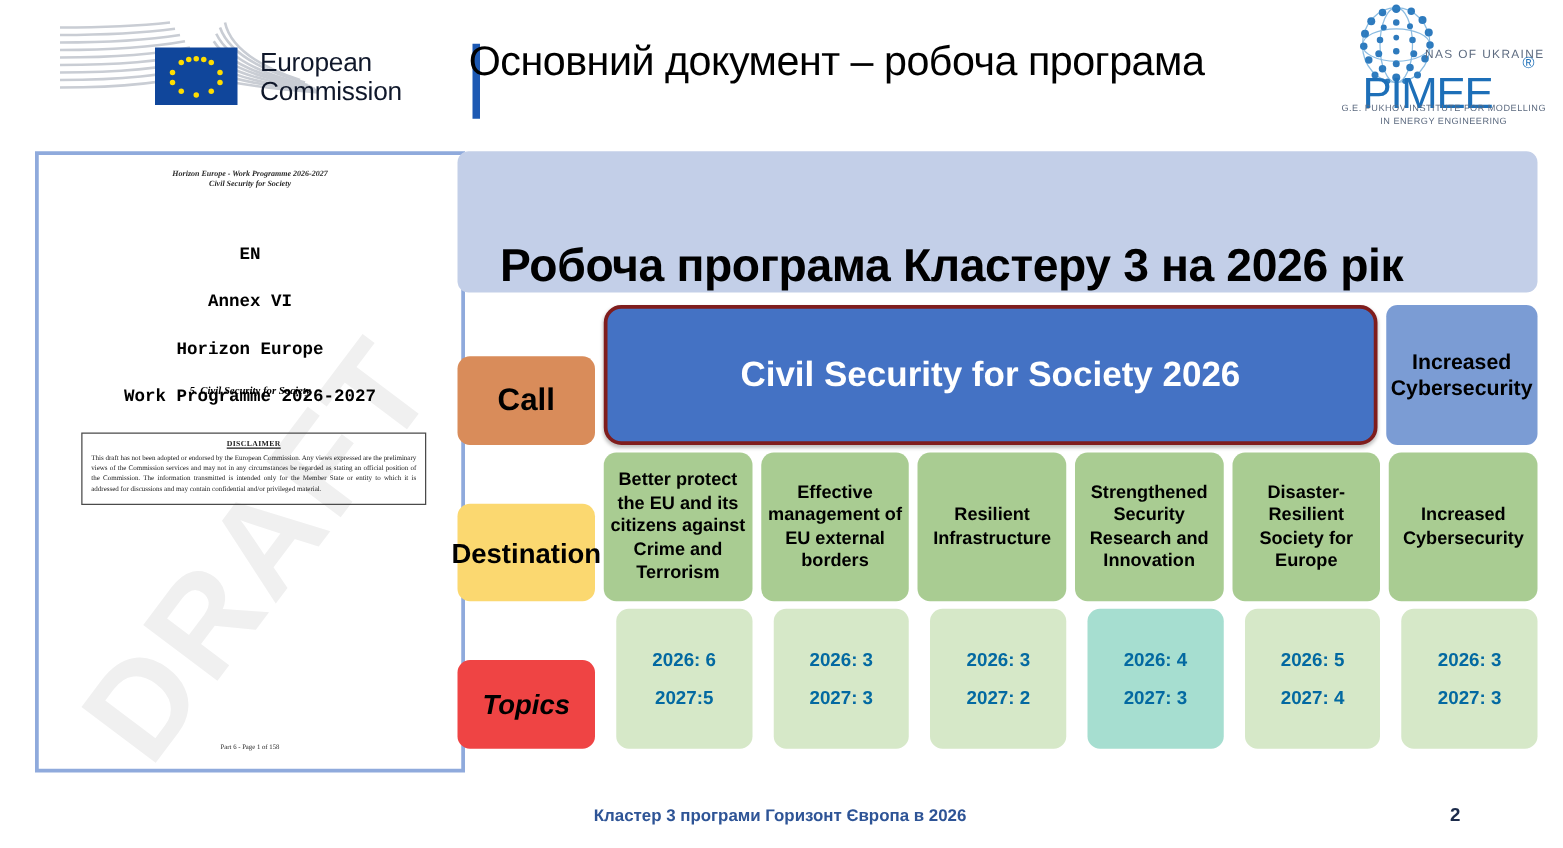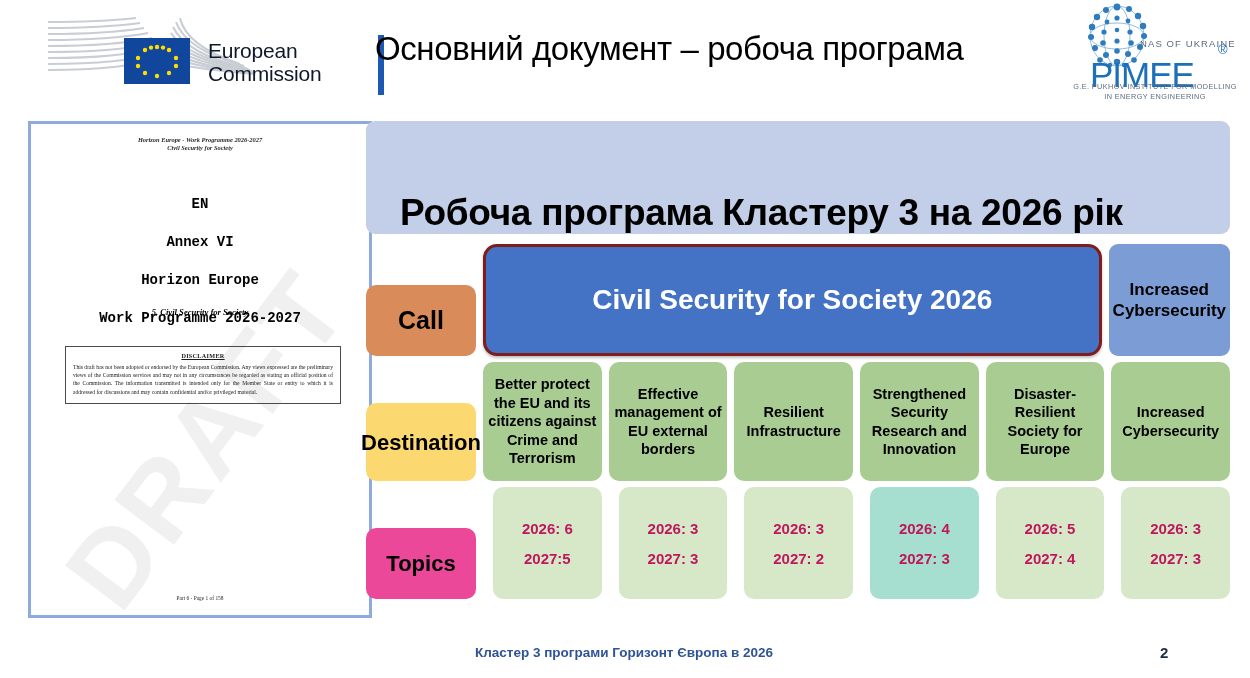--- a/index.html
+++ b/index.html
@@ -101,21 +101,21 @@
   .row-dest   { top: 241px; height: 119px; }
   .row-topics { top: 366px; height: 112px; }
 
   .label-cell {
     width: 110px; flex: 0 0 110px; border-radius: 10px;
     display: flex; align-items: center; justify-content: center; text-align: center;
     font-weight: bold; color: #000; margin-top: 41px;
   }
   .label-call   { background: #d98c5a; font-size: 25px; }
   .label-dest   { background: #fbd870; font-size: 22px; line-height: 27px; }
-  .label-topics { background: #ec4899; font-size: 22px; }
+  .label-topics { background: #ef4444; font-size: 22px; font-style: italic; }
 
   .call-main {
     flex: 1 1 auto; margin-left: 7px; margin-right: 7px;
     background: #4472c4; border: 3px solid #7f1d1d; border-radius: 14px;
     display: flex; align-items: center; justify-content: center;
     color: #ffffff; font-size: 28px; font-weight: bold;
     box-shadow: 0 2px 3px rgba(0,0,0,.25);
   }
   .call-extra {
     flex: 0 0 120px; background: #7b9cd4; border-radius: 9px;
@@ -126,21 +126,21 @@
 
   .dest-cell {
     flex: 1 1 0; margin-left: 7px; background: #a9cc92; border-radius: 10px;
     display: flex; align-items: center; justify-content: center; text-align: center;
     font-size: 14.5px; font-weight: bold; color: #000; line-height: 18.5px;
     padding: 0 5px;
   }
   .topic-cell {
     flex: 1 1 0; margin-left: 17px; background: #d6e8c8; border-radius: 10px;
     display: flex; flex-direction: column; align-items: center; justify-content: center;
-    text-align: center; font-size: 15px; font-weight: bold; color: #be185d;
+    text-align: center; font-size: 15px; font-weight: bold; color: #0369a1;
     padding: 0 4px;
   }
   .topic-cell.hl { background: #a6ded0; }
   .topic-cell span:first-child { margin-bottom: 13px; }
 
   
   .foot-text {
     position: absolute; left: 475px; top: 645px;
     font-size: 13.5px; font-weight: bold; color: #2e5496; white-space: nowrap;
   }

